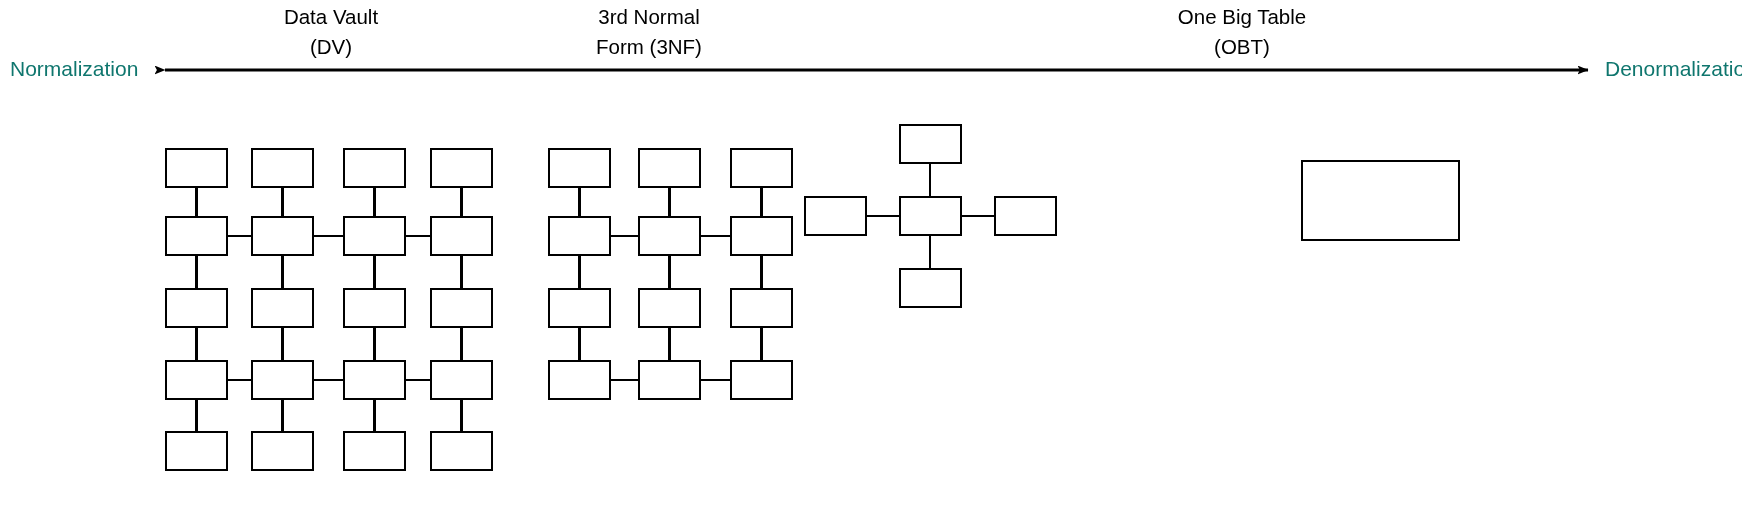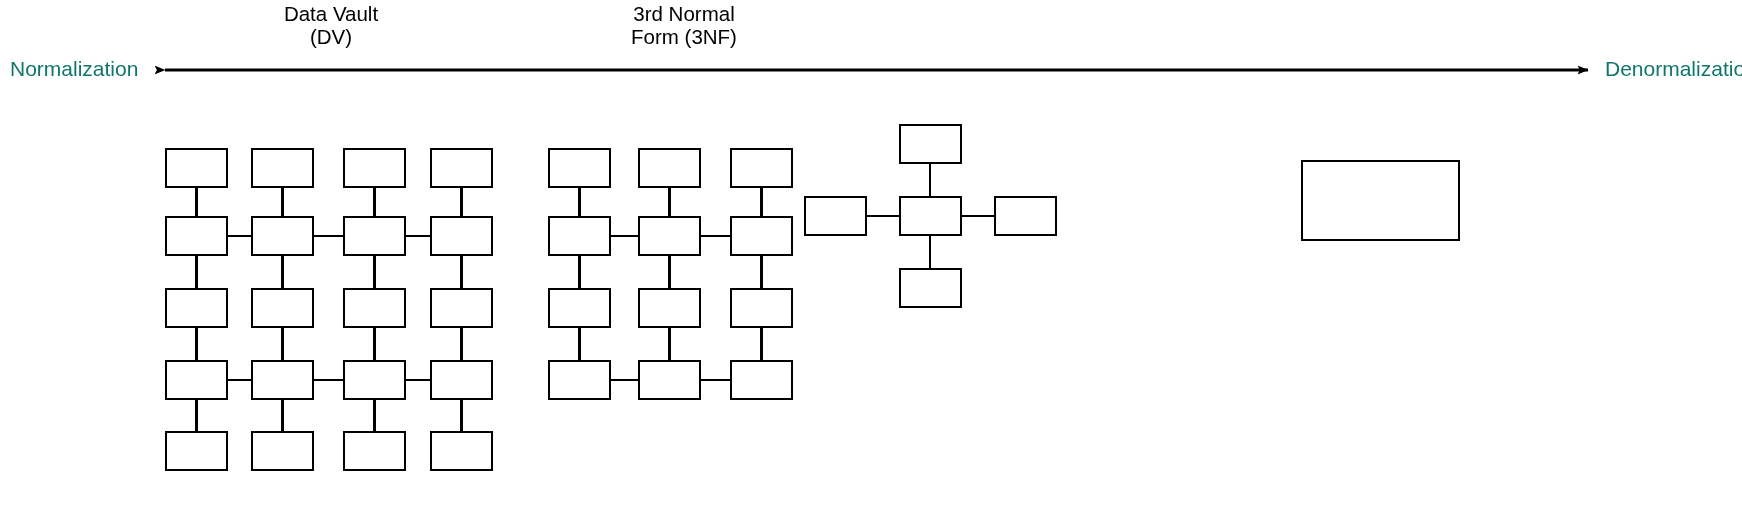--- a/index.html
+++ b/index.html
@@ -43,28 +43,28 @@
     top: 0;
     width: 1742px;
     height: 524px;
     pointer-events: none;
   }
 
   
   .col-header {
     position: absolute;
     font-size: 20.5px;
-    line-height: 23px;
+    line-height: 30px;
     text-align: center;
     white-space: pre-line;
     color: #000;
     transform: translateX(-50%);
   }
   #header-dv   { left: 331px;  top: 2px;  width: 260px; }
-  #header-3nf  { left: 684px;  top: 2px;  width: 260px; }
+  #header-3nf  { left: 649px;  top: 2px;  width: 260px; }
   #header-dim  { left: 951px;  top: 2px;  width: 260px; }
   #header-obt  { left: 1242px; top: 2px;  width: 260px; }
 
   
   .node {
     position: absolute;
     box-sizing: border-box;
     background: #ffffff;
     border: 2.6px solid #000000;
   }
@@ -104,20 +104,22 @@
     <line id="spectrum-line" x1="165" y1="70" x2="1588" y2="70" stroke="#000000" stroke-width="3" marker-end="url(#arrow-right)" marker-start="url(#arrow-left)"></line>
   </svg>
 
   <div class="col-header" id="header-dv">Data Vault
 (DV)</div>
 
   <div class="col-header" id="header-3nf">3rd Normal
 Form (3NF)</div>
 
 
+  <div class="col-header" id="header-obt">One Big Table
+(OBT)</div>
 
   <div class="group" id="group-data-vault">
       <div class="connector conn-v" style="left: 195.2px; top: 188px; height: 28px;"></div>
       <div class="connector conn-v" style="left: 195.2px; top: 256px; height: 32px;"></div>
       <div class="connector conn-v" style="left: 195.2px; top: 328px; height: 32px;"></div>
       <div class="connector conn-v" style="left: 195.2px; top: 400px; height: 31px;"></div>
       <div class="connector conn-v" style="left: 281.2px; top: 188px; height: 28px;"></div>
       <div class="connector conn-v" style="left: 281.2px; top: 256px; height: 32px;"></div>
       <div class="connector conn-v" style="left: 281.2px; top: 328px; height: 32px;"></div>
       <div class="connector conn-v" style="left: 281.2px; top: 400px; height: 31px;"></div>

